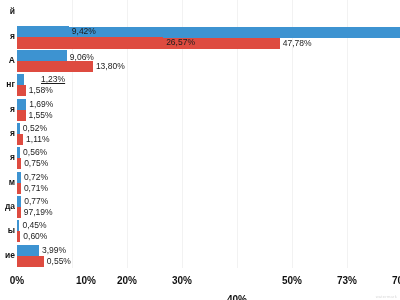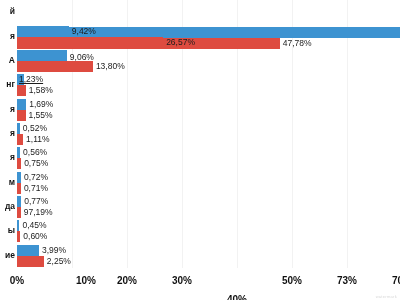--- a/index.html
+++ b/index.html
@@ -137,21 +137,21 @@
           <div class="bar-label" style="left: 149.135px; top: 12.1818px;">26,57%</div>
         </div>
         <div class="cat-row" style="top: 48.7273px; height: 24.3636px;">
           <div class="bar blue" style="width: 49.83px; top: 1.18182px; background: rgb(61, 147, 209);"></div>
           <div class="bar-label" style="left: 52.83px; top: 3px;">9,06%</div>
           <div class="bar red" style="width: 75.9px; top: 12.1818px; background: rgb(222, 75, 64);"></div>
           <div class="bar-label" style="left: 78.9px; top: 12.1818px;">13,80%</div>
         </div>
         <div class="cat-row" style="top: 73.0909px; height: 24.3636px;">
           <div class="bar blue" style="width: 6.765px; top: 1.18182px; background: rgb(61, 147, 209);"></div>
-          <div class="bar-label" style="left: 2px; top: 1.18182px; text-decoration: underline;">1,23%</div>
+          <div class="bar-label" style="left: 24px; top: 1.18182px; text-decoration: underline;">1,23%</div>
           <div class="bar red" style="width: 8.69px; top: 12.1818px; background: rgb(222, 75, 64);"></div>
           <div class="bar-label" style="left: 11.69px; top: 12.1818px; text-align: right;">1,58%</div>
         </div>
         <div class="cat-row" style="top: 97.4545px; height: 24.3636px;">
           <div class="bar blue" style="width: 9.295px; top: 1.18182px; background: rgb(61, 147, 209);"></div>
           <div class="bar-label" style="left: 12.295px; top: 1.18182px;">1,69%</div>
           <div class="bar red" style="width: 8.525px; top: 12.1818px; background: rgb(222, 75, 64);"></div>
           <div class="bar-label" style="left: 11.525px; top: 12.1818px;">1,55%</div>
         </div>
         <div class="cat-row" style="top: 121.818px; height: 24.3636px;">
@@ -181,21 +181,21 @@
         <div class="cat-row" style="top: 219.273px; height: 24.3636px;">
           <div class="bar blue" style="width: 2.475px; top: 1.18182px; background: rgb(61, 147, 209);"></div>
           <div class="bar-label" style="left: 5.475px; top: 1.18182px;">0,45%</div>
           <div class="bar red" style="width: 3.3px; top: 12.1818px; background: rgb(222, 75, 64);"></div>
           <div class="bar-label" style="left: 6.3px; top: 12.1818px; text-align: center;">0,60%</div>
         </div>
         <div class="cat-row" style="top: 243.636px; height: 24.3636px;">
           <div class="bar blue" style="width: 21.945px; top: 1.18182px; background: rgb(61, 147, 209);"></div>
           <div class="bar-label" style="left: 24.945px; top: 1.18182px;">3,99%</div>
           <div class="bar red" style="width: 26.84px; top: 12.1818px; background: rgb(222, 75, 64);"></div>
-          <div class="bar-label" style="left: 29.84px; top: 12.1818px;">2,25%</div>
+          <div class="bar-label" style="left: 29.84px; top: 12.1818px;">0,55%</div>
         </div>
       </div>
   </div>
 
   <div id="cat-names">
       <div class="cat-name" style="top: 6.18182px;">й</div>
       <div class="cat-name" style="top: 30.5455px;">я</div>
       <div class="cat-name" style="top: 54.9091px;">А</div>
       <div class="cat-name" style="top: 79.2727px;">нг</div>
       <div class="cat-name" style="top: 103.636px;">я</div>

